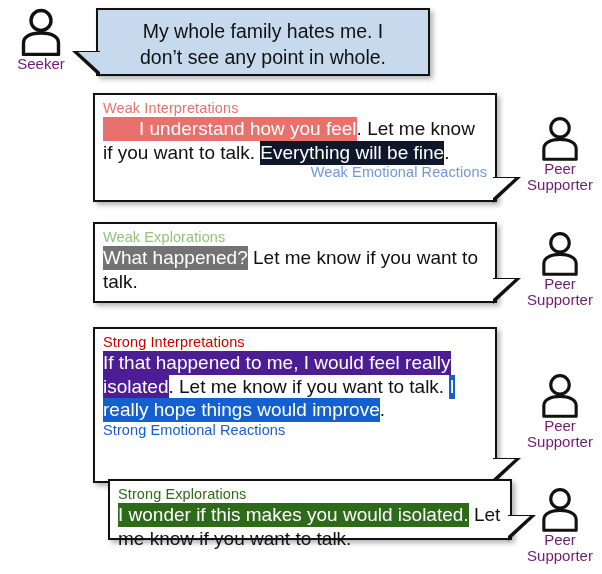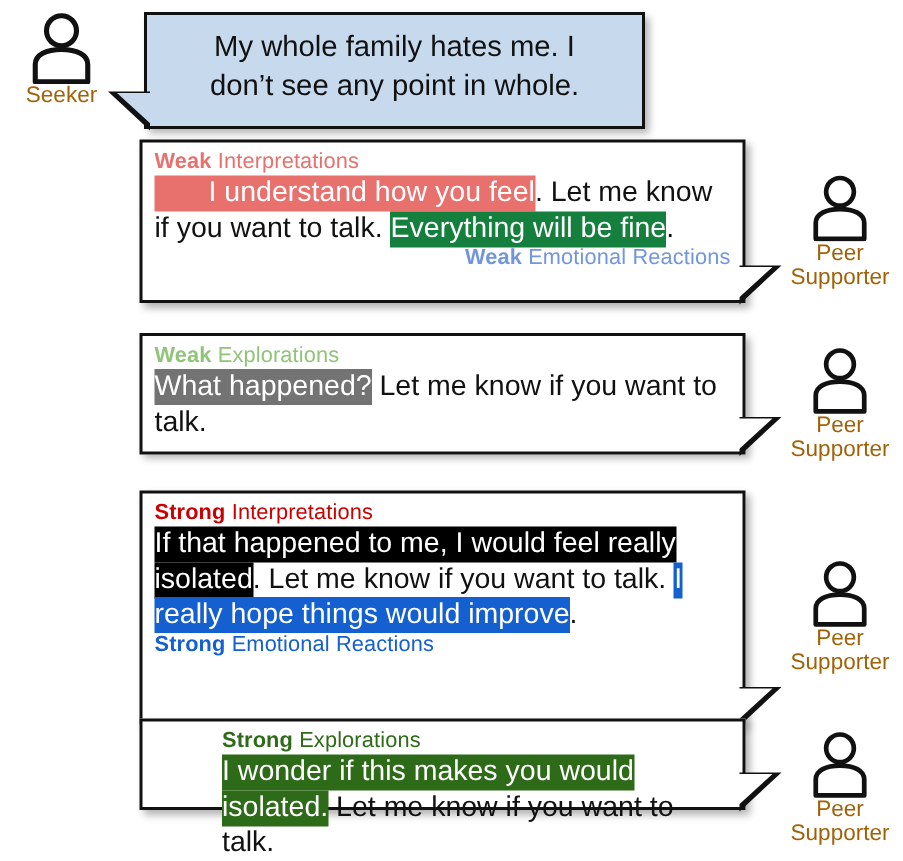--- a/index.html
+++ b/index.html
@@ -10,21 +10,21 @@
     position:relative;
     overflow:hidden;
     -webkit-font-smoothing:antialiased;
   }
   .stage{position:absolute;left:0;top:0;width:602px;height:574px;}
 
   
   .avatar{position:absolute;text-align:center;}
   .person-icon{display:block;margin:0 auto;}
   .avatar-label{
-    font-size:15px;line-height:16px;color:#a16207;white-space:nowrap;
+    font-size:15px;line-height:16px;color:#701a75;white-space:nowrap;
   }
 
   
   .bubble{
     position:absolute;
     box-sizing:border-box;
     border:2.5px solid #111;
     background:#ffffff;
     box-shadow:3px 3px 5px rgba(0,0,0,0.30);
   }
@@ -66,54 +66,54 @@
     right:-20px;bottom:1px;
     border-left:23px solid #ffffff;
     border-bottom:21px solid transparent;
   }
 
   
   .strat{
     font-size:14.5px;line-height:17px;letter-spacing:0.1px;
     white-space:nowrap;
   }
-  .strat .lv{font-weight:bold;}
+  .strat .lv{font-weight:normal;}
   .strat.right-align{text-align:right;}
 
   .c-weak-interp{color:#e8716d;}
   .c-weak-emot{color:#7296de;}
   .c-weak-expl{color:#90c479;}
   .c-strong-interp{color:#cc0000;}
   .c-strong-emot{color:#1560d0;}
   .c-strong-expl{color:#2e6b18;}
 
   
   .hl{color:#ffffff;padding:1px 0 2px 0;}
   .hl-weak-interp{background:#e8716d;padding-left:36px;}
-  .hl-weak-emot{background:#15803d;}
+  .hl-weak-emot{background:#0f172a;}
   .hl-weak-expl{background:#737373;}
-  .hl-strong-interp{background:#000000;}
+  .hl-strong-interp{background:#4c1d95;}
   .hl-strong-emot{background:#1560d0;}
   .hl-strong-expl{background:#2e6b18;}
   .plain{color:#111;}
 </style>
 </head>
 <body>
 
 <div class="stage">
 
   <div class="avatar" style="left:2px;top:8px;width:78px;">
     <svg class="person-icon" width="52" height="48" viewBox="0 0 52 48" aria-hidden="true">
       <circle cx="26" cy="12.5" r="10" fill="none" stroke="#111" stroke-width="3.4"></circle>
       <path d="M8.5 46.5 L8.5 35 C8.5 28.5 16 25 26 25 C36 25 43.5 28.5 43.5 35 L43.5 46.5 Z" fill="none" stroke="#111" stroke-width="3.4" stroke-linejoin="round"></path>
     </svg>
     <div class="avatar-label">Seeker</div>
   </div>
 
-  <div class="bubble seeker-bubble" style="left:96px;top:8px;width:334px;height:78px;">
+  <div class="bubble seeker-bubble" style="left:96px;top:8px;width:334px;height:68px;">
     <div class="bubble-body seeker-text">
       <div>My whole family hates me. I</div>
       <div>don’t see any point in whole.</div>
     </div>
     <span class="tail tail-l-b"></span>
     <span class="tail tail-l-f"></span>
   </div>
 
   <div class="bubble" style="left:93px;top:93px;width:404px;height:109px;">
     <div class="bubble-body">
@@ -185,21 +185,21 @@
 
   <div class="avatar" style="left:518px;top:373px;width:84px;">
     <svg class="person-icon" width="48" height="45" viewBox="0 0 52 48" aria-hidden="true">
       <circle cx="26" cy="12.5" r="10" fill="none" stroke="#111" stroke-width="3.4"></circle>
       <path d="M8.5 46.5 L8.5 35 C8.5 28.5 16 25 26 25 C36 25 43.5 28.5 43.5 35 L43.5 46.5 Z" fill="none" stroke="#111" stroke-width="3.4" stroke-linejoin="round"></path>
     </svg>
     <div class="avatar-label">Peer</div>
     <div class="avatar-label">Supporter</div>
   </div>
 
-  <div class="bubble" style="left:93px;top:479px;width:404px;height:61px;padding-left:45px;">
+  <div class="bubble" style="left:108px;top:479px;width:404px;height:61px;">
     <div class="bubble-body">
       <div class="strat">
         <span class="lv c-strong-expl">Strong</span>
         <span class="c-strong-expl">Explorations</span>
       </div>
       <div>
         <span class="hl hl-strong-expl">I wonder if this makes you would isolated.</span><span class="plain"> Let me know if you want to talk.</span>
       </div>
     </div>
     <span class="tail tail-r-b"></span>

